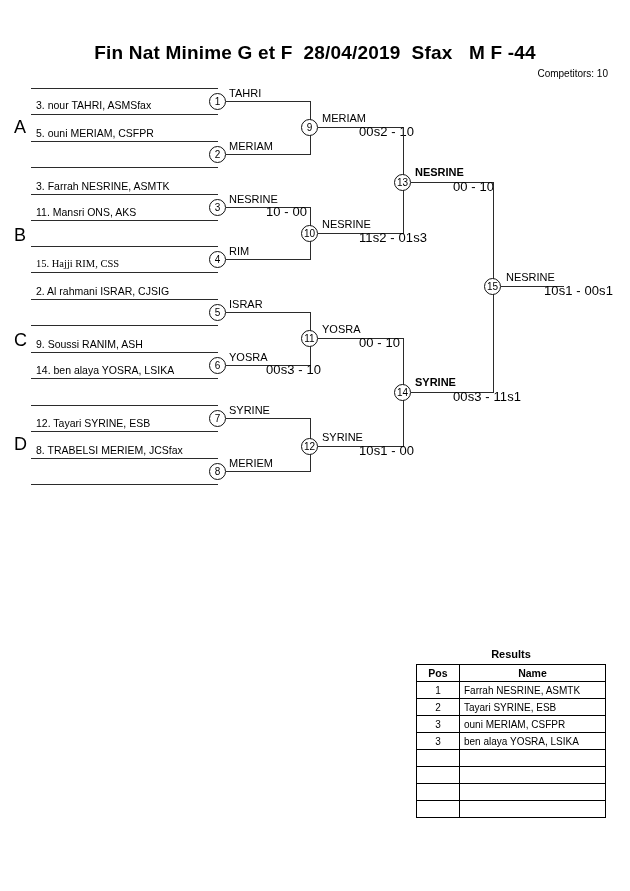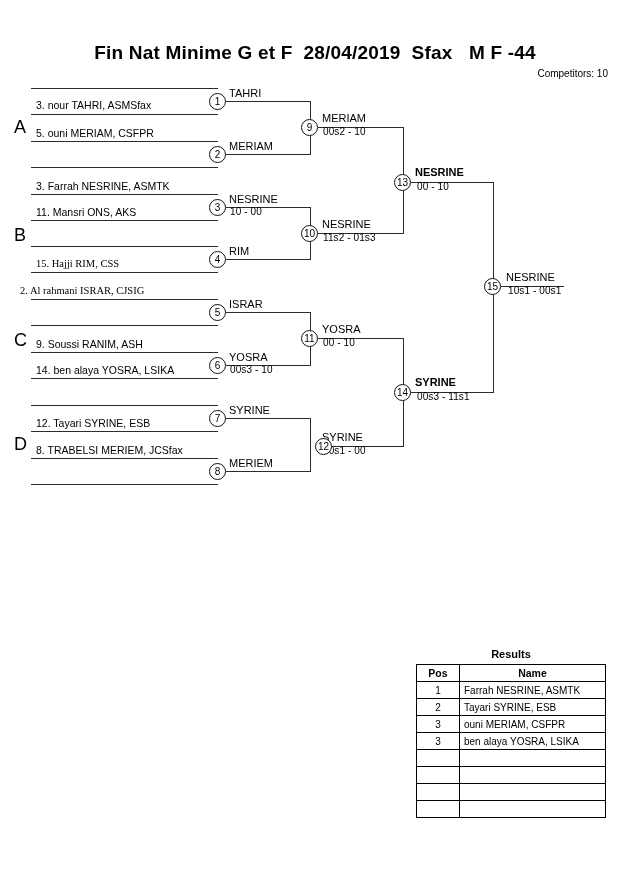--- a/index.html
+++ b/index.html
@@ -36,22 +36,23 @@
   .entry{
     position:absolute;font-size:10.5px;white-space:nowrap;
     line-height:12px;
   }
   
   .winner{
     position:absolute;font-size:11px;white-space:nowrap;line-height:12px;
   }
   .winner.bold{font-weight:bold;}
   .score{
-    position:absolute;font-size:10px;white-space:nowrap;line-height:9px;
+    position:absolute;font-size:13px;white-space:nowrap;line-height:9px;
     letter-spacing:0.1px;
+    margin-left:36px;
   }
 
   .grouplabel{
     position:absolute;font-size:18px;line-height:18px;white-space:nowrap;
   }
 
   
   #results-wrap{position:absolute;left:416px;top:648px;width:190px;}
   #results-title{
     font-size:11px;font-weight:bold;text-align:center;margin-bottom:4px;
@@ -95,21 +96,21 @@
   <div class="hline" style="left:31px;top:220px;width:187px;"></div>
   <div class="entry" style="left:36px;top:180px;">3. Farrah NESRINE, ASMTK</div>
   <div class="entry" style="left:36px;top:206px;">11. Mansri ONS, AKS</div>
 
   <div class="hline" style="left:31px;top:246px;width:187px;"></div>
   <div class="hline" style="left:31px;top:272px;width:187px;"></div>
   <div class="entry" style="left:36px;top:258px;font-family:Liberation Serif, serif;">15. Hajji RIM, CSS</div>
 
   <div class="hline" style="left:31px;top:299px;width:187px;"></div>
   <div class="hline" style="left:31px;top:325px;width:187px;"></div>
-  <div class="entry" style="left:20px;top:285px;font-family:Liberation Serif, serif;">2. Al rahmani ISRAR, CJSIG</div>
+  <div class="entry" style="left:36px;top:285px;">2. Al rahmani ISRAR, CJSIG</div>
 
   <div class="hline" style="left:31px;top:352px;width:187px;"></div>
   <div class="hline" style="left:31px;top:378px;width:187px;"></div>
   <div class="entry" style="left:36px;top:338px;">9. Soussi RANIM, ASH</div>
   <div class="entry" style="left:36px;top:364px;">14. ben alaya YOSRA, LSIKA</div>
 
   <div class="hline" style="left:31px;top:405px;width:187px;"></div>
   <div class="hline" style="left:31px;top:431px;width:187px;"></div>
   <div class="entry" style="left:36px;top:417px;">12. Tayari SYRINE, ESB</div>
 
@@ -170,21 +171,21 @@
   <div class="winner" style="left:322px;top:218px;">NESRINE</div>
   <div class="score" style="left:323px;top:233px;">11s2 - 01s3</div>
   <div class="vline" style="left:403px;top:182px;height:51px;"></div>
 
   <div class="mcircle" style="left:301px;top:330px;">11</div>
   <div class="hline" style="left:318px;top:338px;width:86px;"></div>
   <div class="winner" style="left:322px;top:323px;">YOSRA</div>
   <div class="score" style="left:323px;top:338px;">00 - 10</div>
   <div class="vline" style="left:403px;top:338px;height:54px;"></div>
 
-  <div class="mcircle" style="left:301px;top:438px;margin-left:14px;">12</div>
+  <div class="mcircle" style="left:301px;top:438px;">12</div>
   <div class="hline" style="left:318px;top:446px;width:86px;"></div>
   <div class="winner" style="left:322px;top:431px;">SYRINE</div>
   <div class="score" style="left:323px;top:446px;">10s1 - 00</div>
   <div class="vline" style="left:403px;top:392px;height:54px;"></div>
 
   <div class="mcircle" style="left:394px;top:174px;">13</div>
   <div class="hline" style="left:411px;top:182px;width:83px;"></div>
   <div class="winner bold" style="left:415px;top:166px;">NESRINE</div>
   <div class="score" style="left:417px;top:182px;">00 - 10</div>
   <div class="vline" style="left:493px;top:182px;height:104px;"></div>

